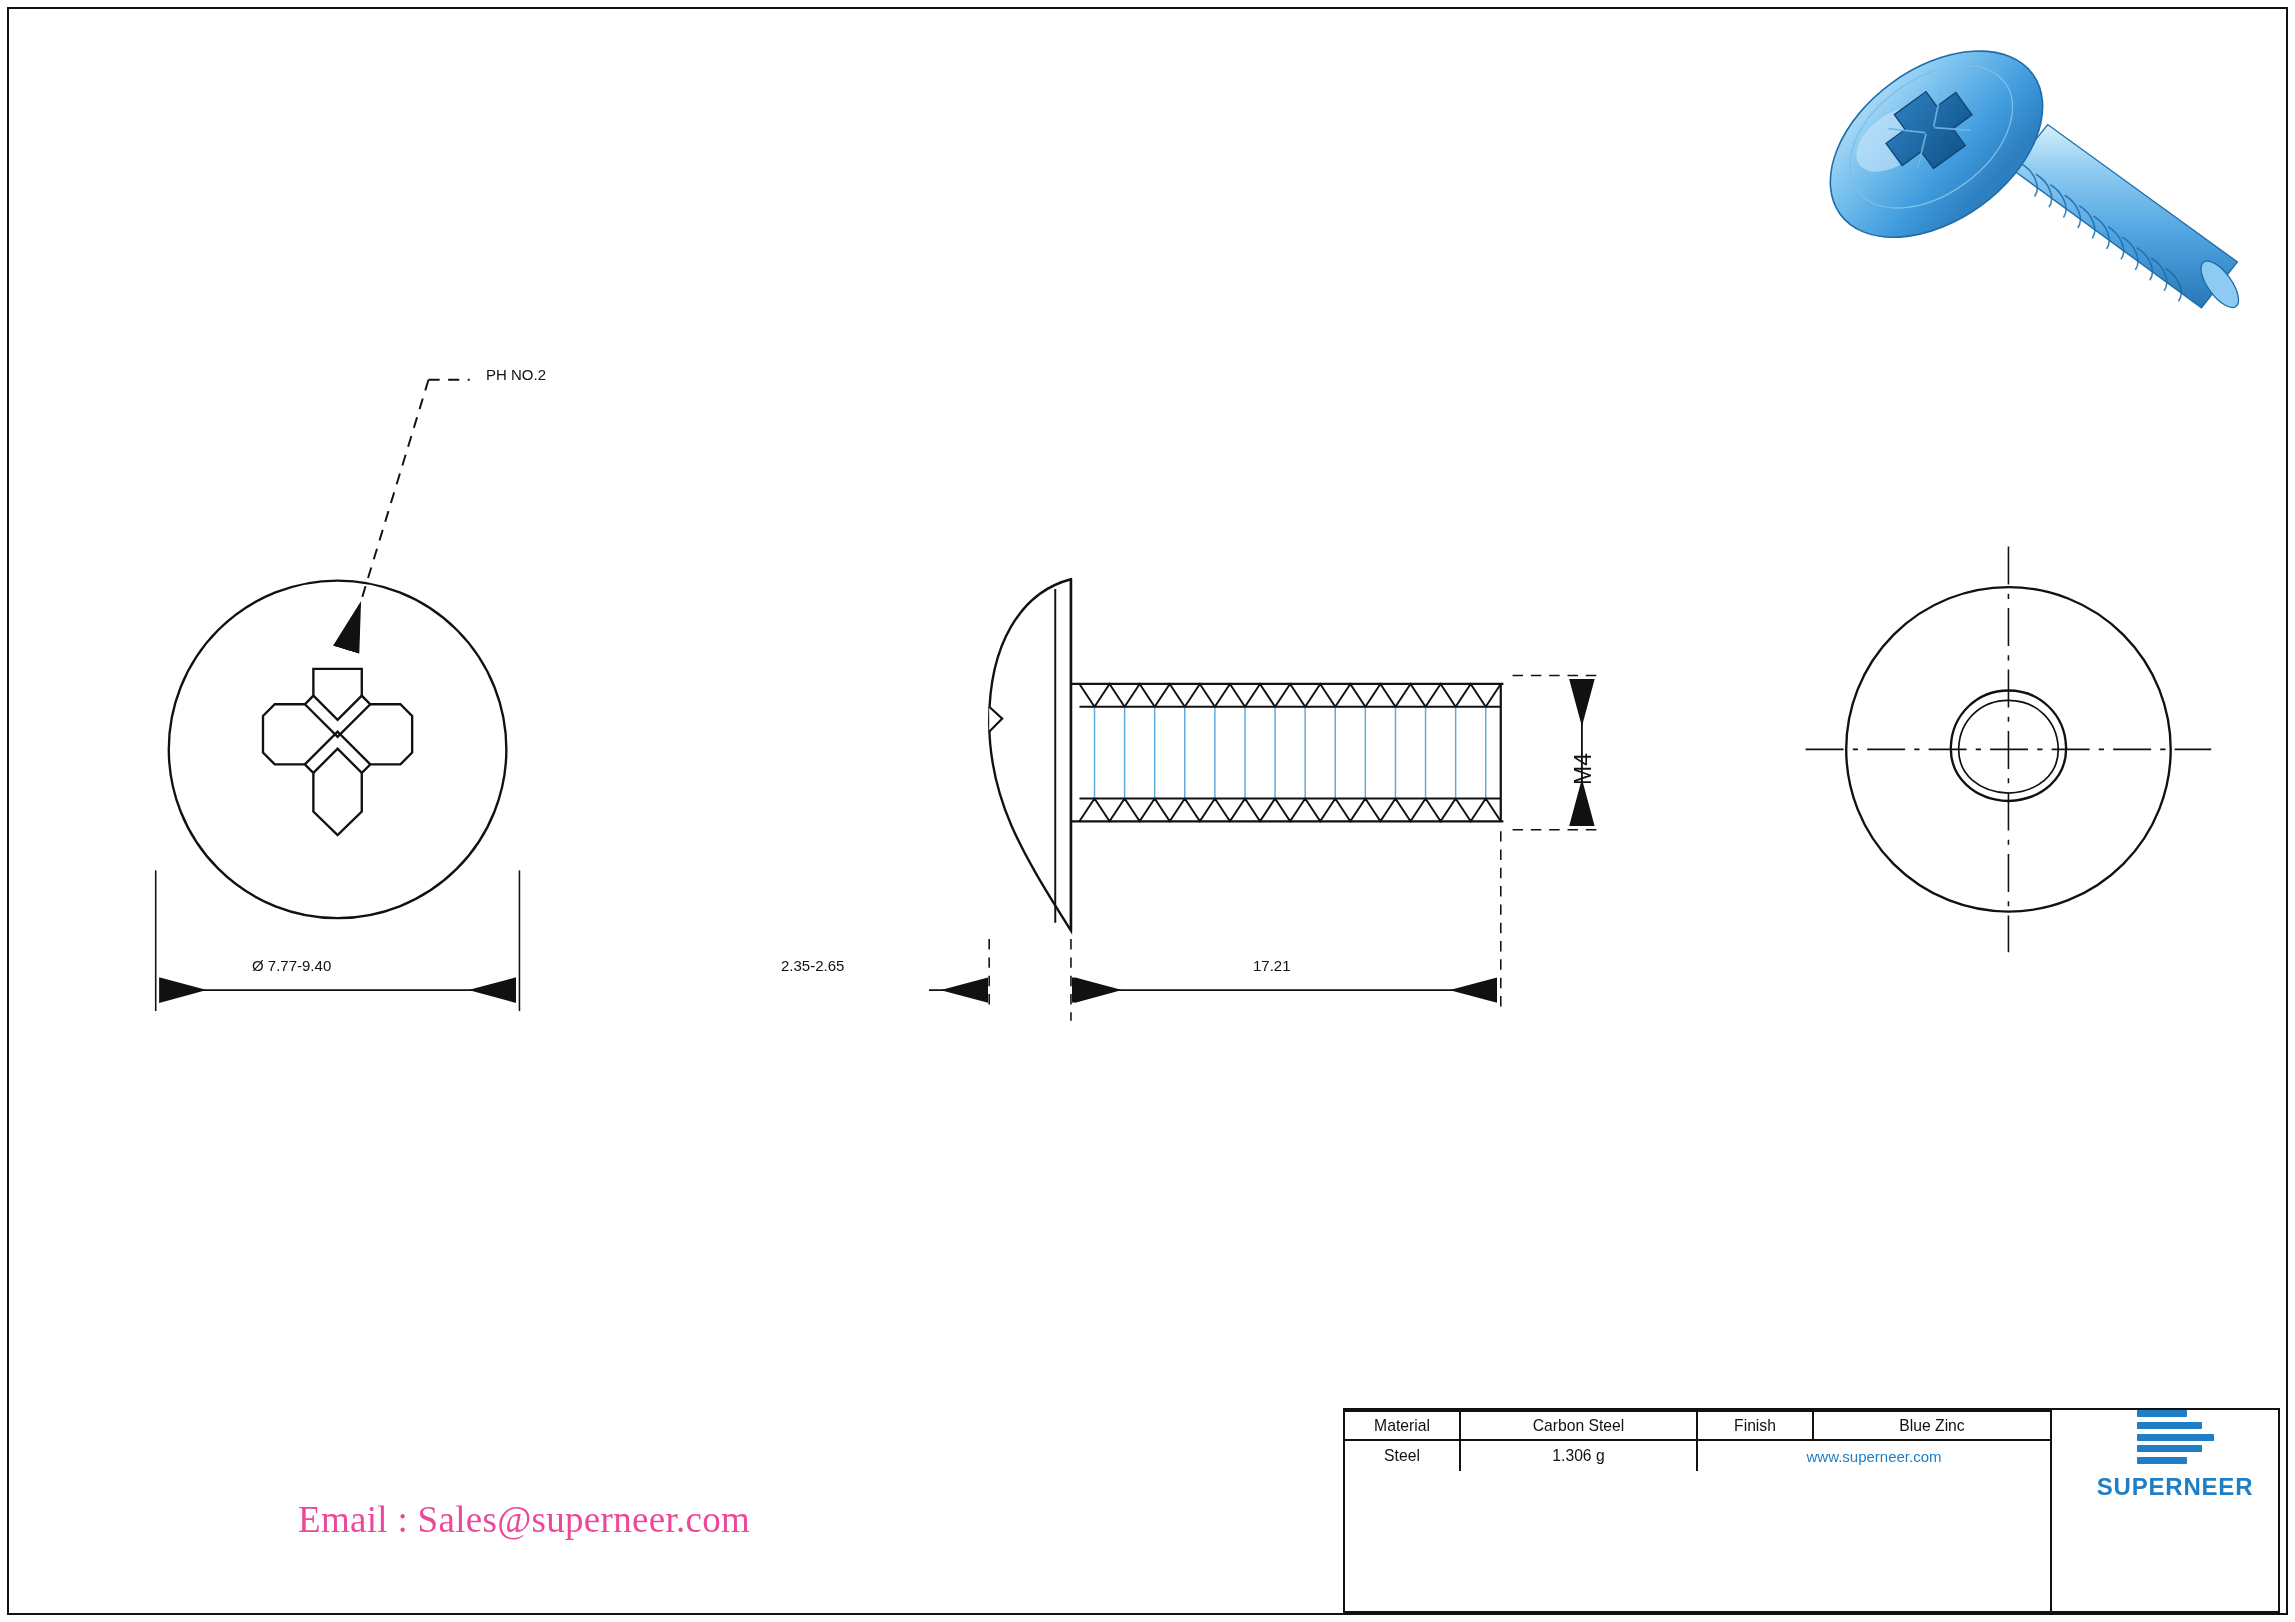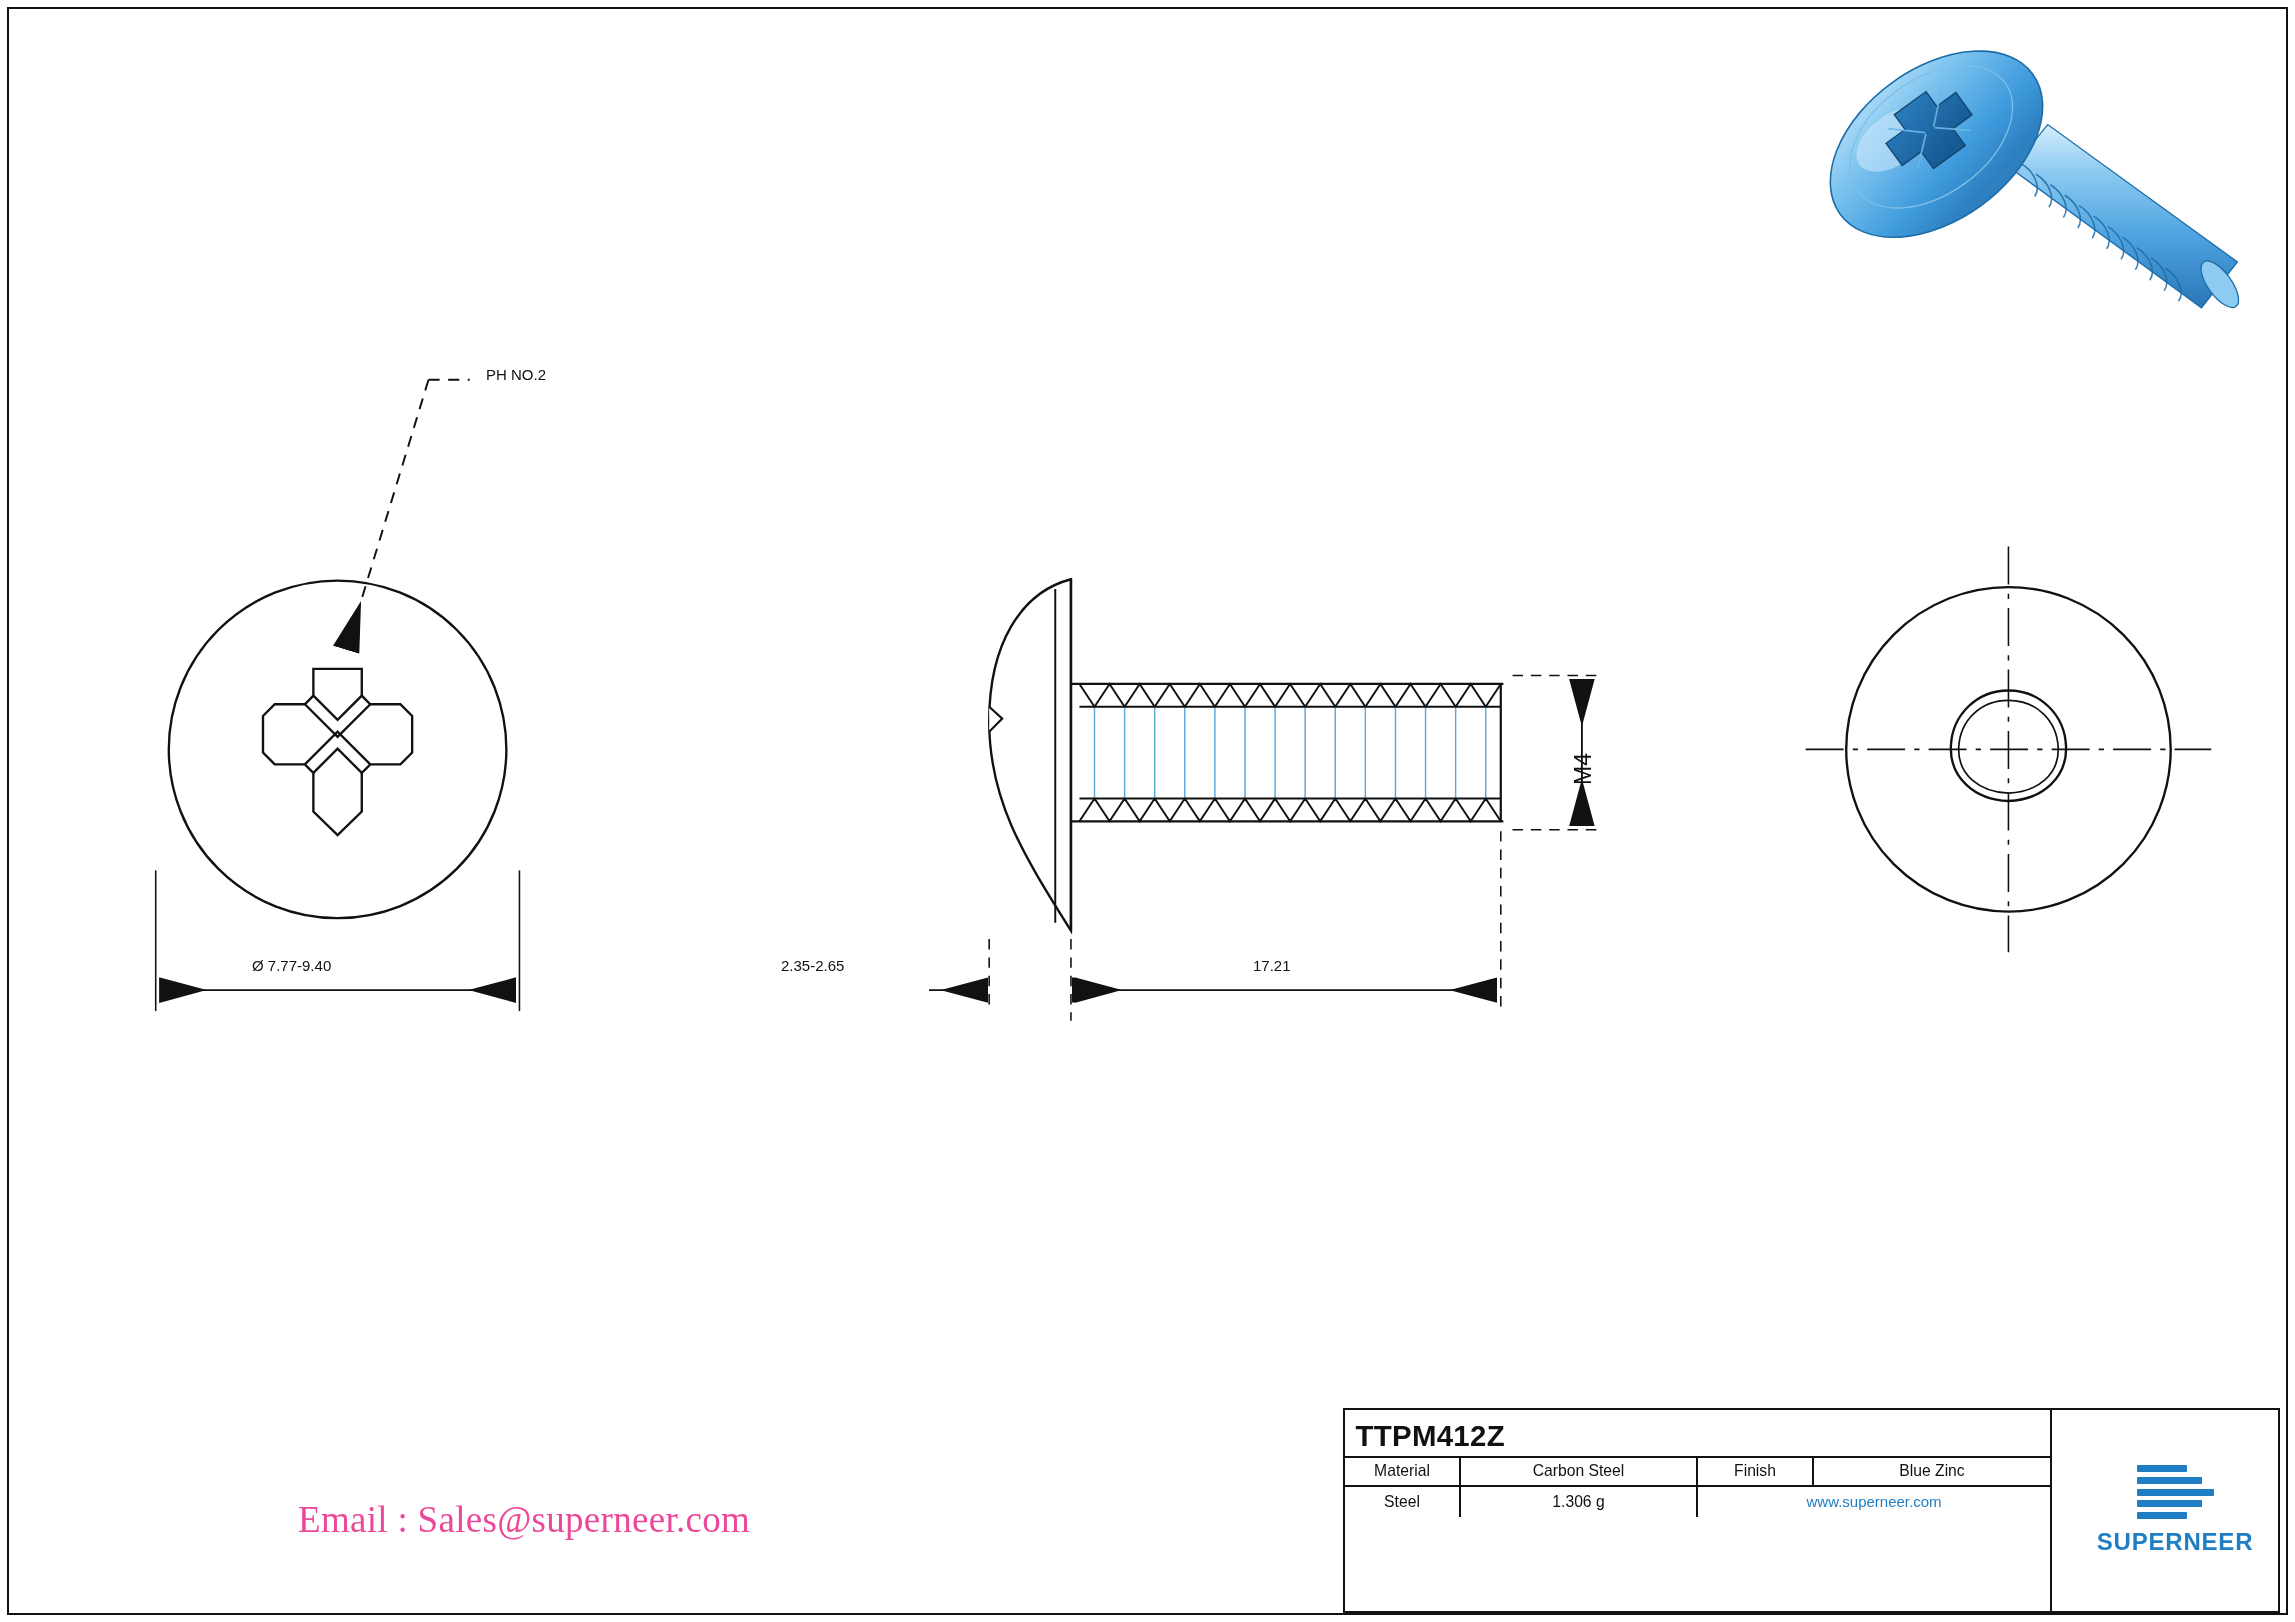--- a/index.html
+++ b/index.html
@@ -24,21 +24,21 @@
   .tb-row{display:flex;height:29.4px;box-sizing:border-box;}
   .tb-row.first{border-bottom:2px solid #111;}
   .tb-cell{display:flex;align-items:center;box-sizing:border-box;font-size:15.7px;}
   .tb-lbl{width:116px;justify-content:center;border-right:2px solid #111;color:#111;}
   .tb-val{width:237px;justify-content:center;border-right:2px solid #111;color:#111;}
   .tb-lbl2{width:116px;justify-content:center;border-right:2px solid #111;color:#111;}
   .tb-val2{flex:1;justify-content:center;color:#111;}
   .tb-web{flex:1;display:flex;align-items:center;justify-content:center;
           font-size:15px;color:#1f7ec4;border-radius:8px;}
   .tb-right{flex:1;display:flex;flex-direction:column;align-items:center;
-            justify-content:center;gap:7.9px;padding-left:20px;}
+            gap:7.9px;padding-left:20px;}
   .logo-mark{width:77px;height:55px;position:relative;}
   .logo-mark i{position:absolute;left:0;height:7.2px;background:#1f7ec4;display:block;border-radius:0.7px;}
   .logo-text{font-size:24px;font-weight:bold;letter-spacing:0.8px;color:#1f7ec4;}
 
   
   .email{position:absolute;left:298px;top:1498px;font-size:37px;color:#ec4899;
          font-family:"Liberation Serif", serif;letter-spacing:0.3px;}
 
   
   .dimtext{position:absolute;font-size:15px;color:#111;font-family:"Liberation Sans",sans-serif;
@@ -237,21 +237,20 @@
 <div class="dimtext" style="left:781px;top:957px;">2.35-2.65</div>
 
 <div class="dimtext" style="left:1253px;top:957px;">17.21</div>
 
 <div class="vertdim" style="left:1570px;top:785px;">M4</div>
 
 <div class="email">Email : Sales@superneer.com</div>
 
 <div class="titleblock">
   <div class="tb-left">
-    <div class="tb-partno">TTPM412Z</div>
     <div class="tb-grid">
       <div class="tb-row first">
         <div class="tb-cell tb-lbl">Material</div>
         <div class="tb-cell tb-val">Carbon Steel</div>
         <div class="tb-cell tb-lbl2">Finish</div>
         <div class="tb-cell tb-val2">Blue Zinc</div>
       </div>
       <div class="tb-row">
         <div class="tb-cell tb-lbl">Steel</div>
         <div class="tb-cell tb-val">1.306 g</div>

